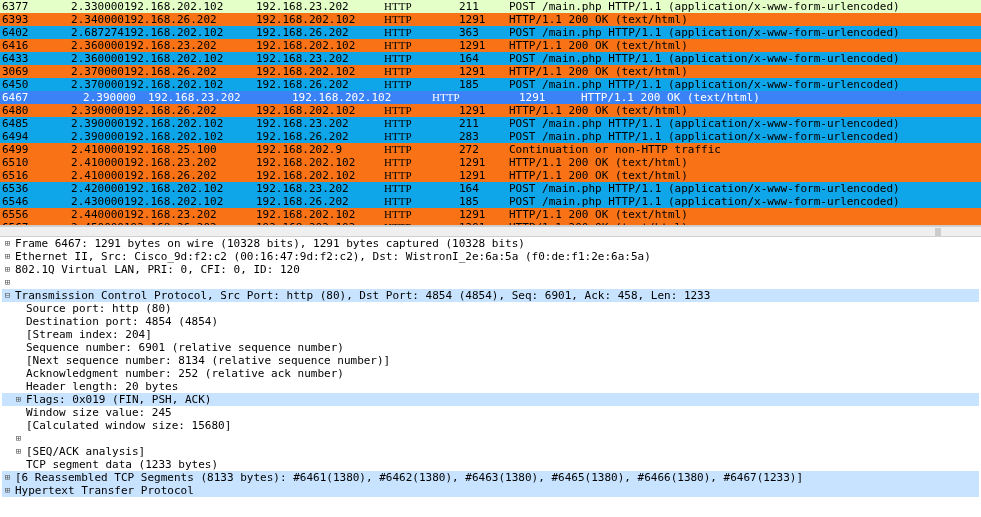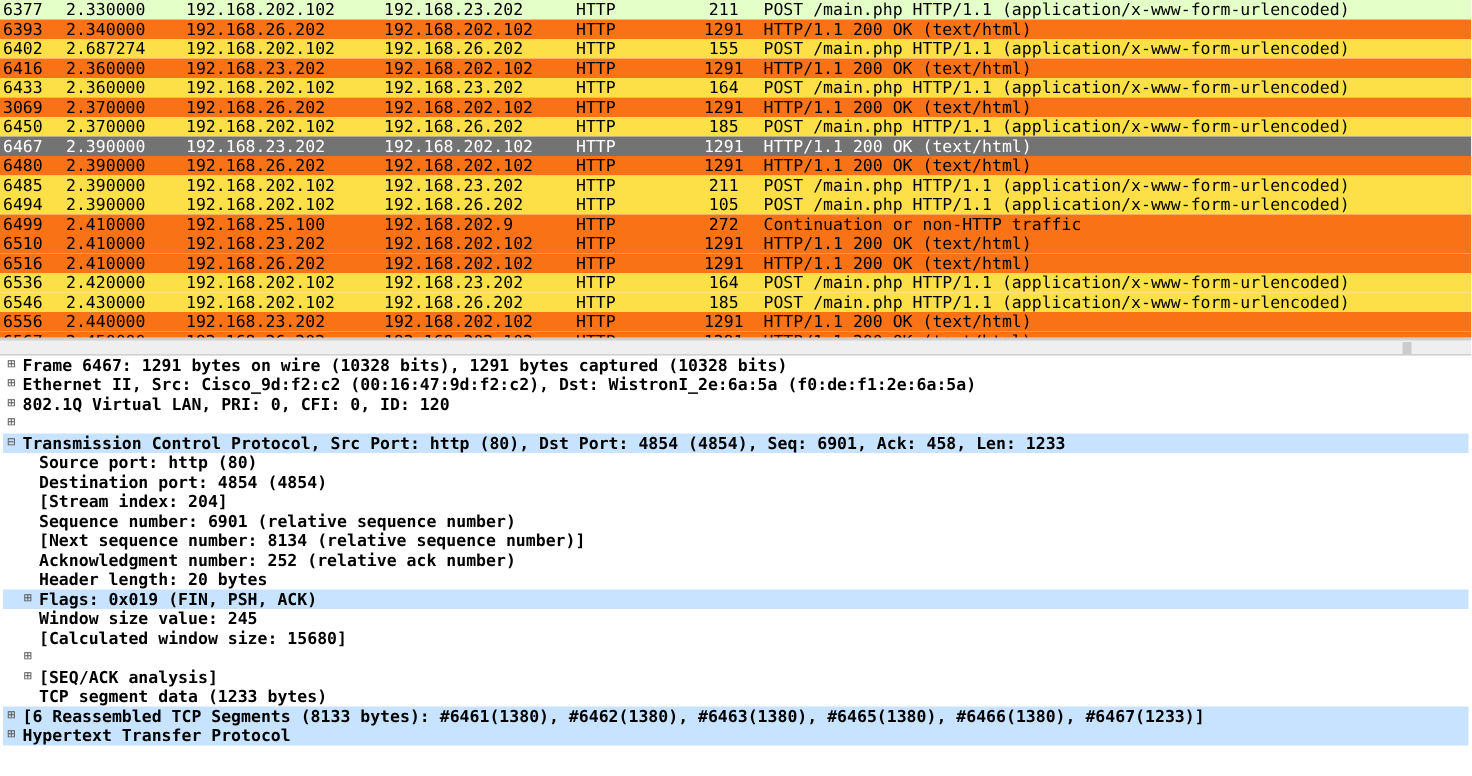--- a/index.html
+++ b/index.html
@@ -15,30 +15,30 @@
   height: 226px;
   overflow: hidden;
   border-bottom: 1px solid #ccc;
 }
 .packet-row {
   display: flex;
   white-space: nowrap;
   height: 13px;
   line-height: 13px;
 }
-.green-light { background: #fde047; }
+.green-light { background: #0ea5e9; }
 .green-dark { background: #f97316; }
-.selected-row { background: #737373; color: #fff; }
+.selected-row { background: #3b82f6; color: #fff; gap: 12px; }
 .partial { background: #e4ffc7; }
 .col-no { width: 44px; padding-left: 2px; }
-.col-time { width: 80px; }
+.col-time { width: 80px; text-align: right; }
 .col-src { width: 132px; }
 .col-dst { width: 128px; }
-.col-proto { width: 75px; }
-.col-len { width: 47px; text-align: center;  }
+.col-proto { width: 75px; font-family: Liberation Serif, serif; }
+.col-len { width: 47px; text-align: left;  }
 .col-info { flex: 1; padding-left:3px;  }
 .scroll-strip {
   height: 11px;
   background: #efefef;
   border-top: 1px solid #d0d0d0;
   border-bottom: 1px solid #d0d0d0;
   position: relative;
 }
 .scroll-strip .thumb {
   position: absolute;
@@ -63,21 +63,21 @@
 .tree-row.hl { background: #c7e3ff; }
 .expander {
   width: 11px;
   text-align: center;
   font-size: 9px;
   color: #555;
   user-select: none;
 }
 .indent-1 { padding-left: 11px; }
 .indent-2 { padding-left: 22px; }
-.tree-text { padding-left: 2px; font-weight: bold; }
+.tree-text { padding-left: 2px; }
 </style>
 </head>
 <body>
 
 <div class="packet-list" id="packet-list">
     <div class="packet-row green-light partial">
       <span class="col-no">6377</span>
       <span class="col-time">2.330000</span>
       <span class="col-src">192.168.202.102</span>
       <span class="col-dst">192.168.23.202</span>
@@ -93,21 +93,21 @@
       <span class="col-proto">HTTP</span>
       <span class="col-len">1291</span>
       <span class="col-info">HTTP/1.1 200 OK  (text/html)</span>
     </div>
     <div class="packet-row green-light">
       <span class="col-no">6402</span>
       <span class="col-time">2.687274</span>
       <span class="col-src">192.168.202.102</span>
       <span class="col-dst">192.168.26.202</span>
       <span class="col-proto">HTTP</span>
-      <span class="col-len">155</span>
+      <span class="col-len">363</span>
       <span class="col-info">POST /main.php HTTP/1.1  (application/x-www-form-urlencoded)</span>
     </div>
     <div class="packet-row green-dark">
       <span class="col-no">6416</span>
       <span class="col-time">2.360000</span>
       <span class="col-src">192.168.23.202</span>
       <span class="col-dst">192.168.202.102</span>
       <span class="col-proto">HTTP</span>
       <span class="col-len">1291</span>
       <span class="col-info">HTTP/1.1 200 OK  (text/html)</span>
@@ -165,21 +165,21 @@
       <span class="col-proto">HTTP</span>
       <span class="col-len">211</span>
       <span class="col-info">POST /main.php HTTP/1.1  (application/x-www-form-urlencoded)</span>
     </div>
     <div class="packet-row green-light">
       <span class="col-no">6494</span>
       <span class="col-time">2.390000</span>
       <span class="col-src">192.168.202.102</span>
       <span class="col-dst">192.168.26.202</span>
       <span class="col-proto">HTTP</span>
-      <span class="col-len">105</span>
+      <span class="col-len">283</span>
       <span class="col-info">POST /main.php HTTP/1.1  (application/x-www-form-urlencoded)</span>
     </div>
     <div class="packet-row green-dark">
       <span class="col-no">6499</span>
       <span class="col-time">2.410000</span>
       <span class="col-src">192.168.25.100</span>
       <span class="col-dst">192.168.202.9</span>
       <span class="col-proto">HTTP</span>
       <span class="col-len">272</span>
       <span class="col-info">Continuation or non-HTTP traffic</span>

